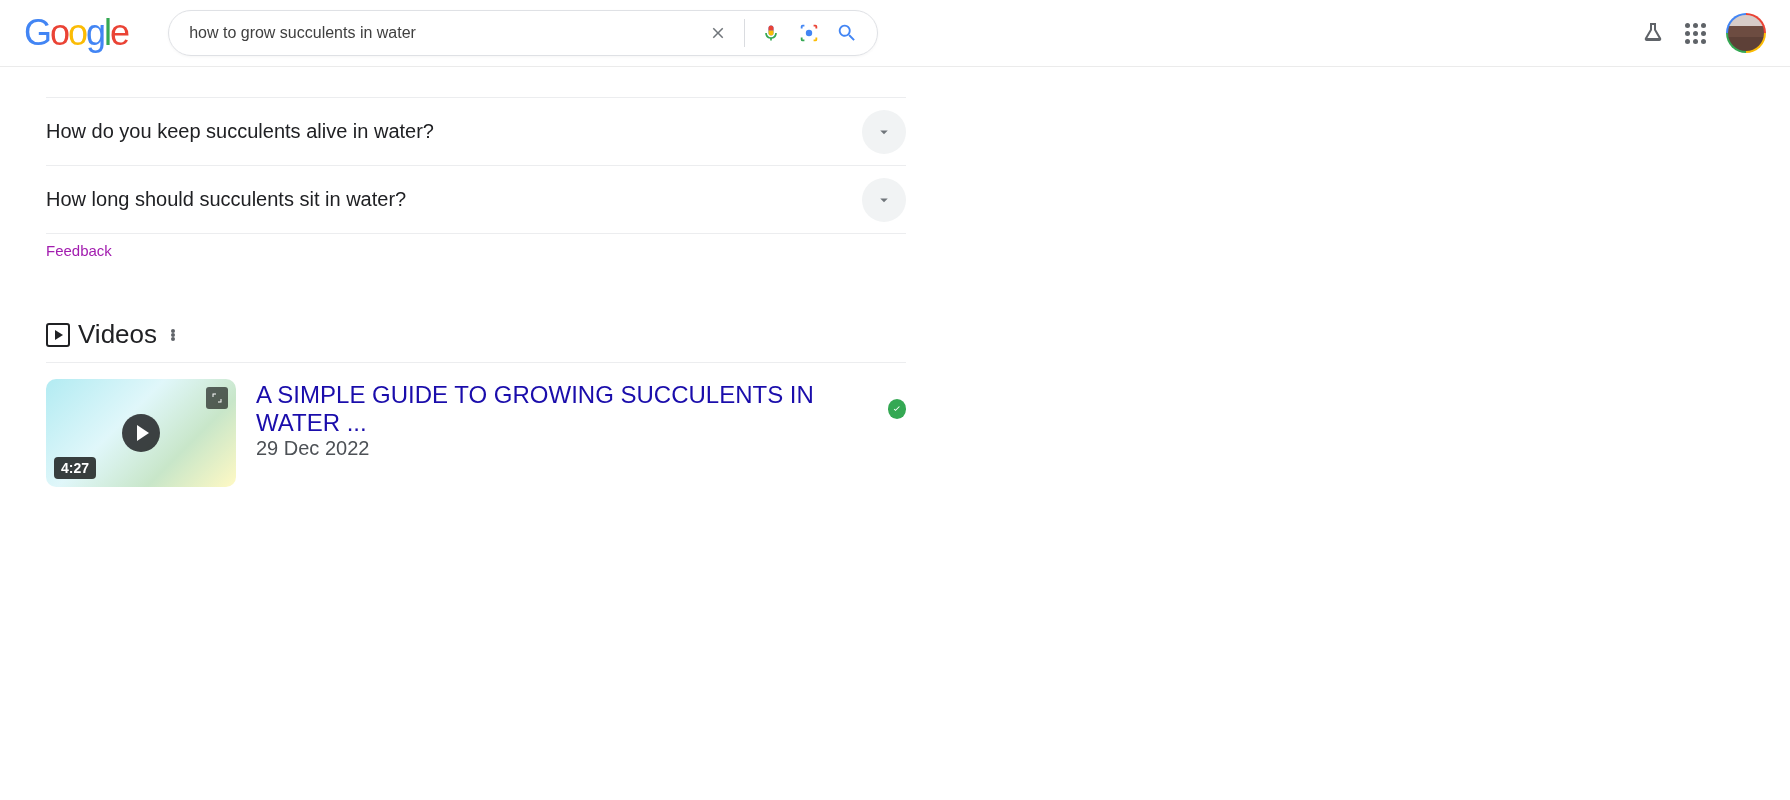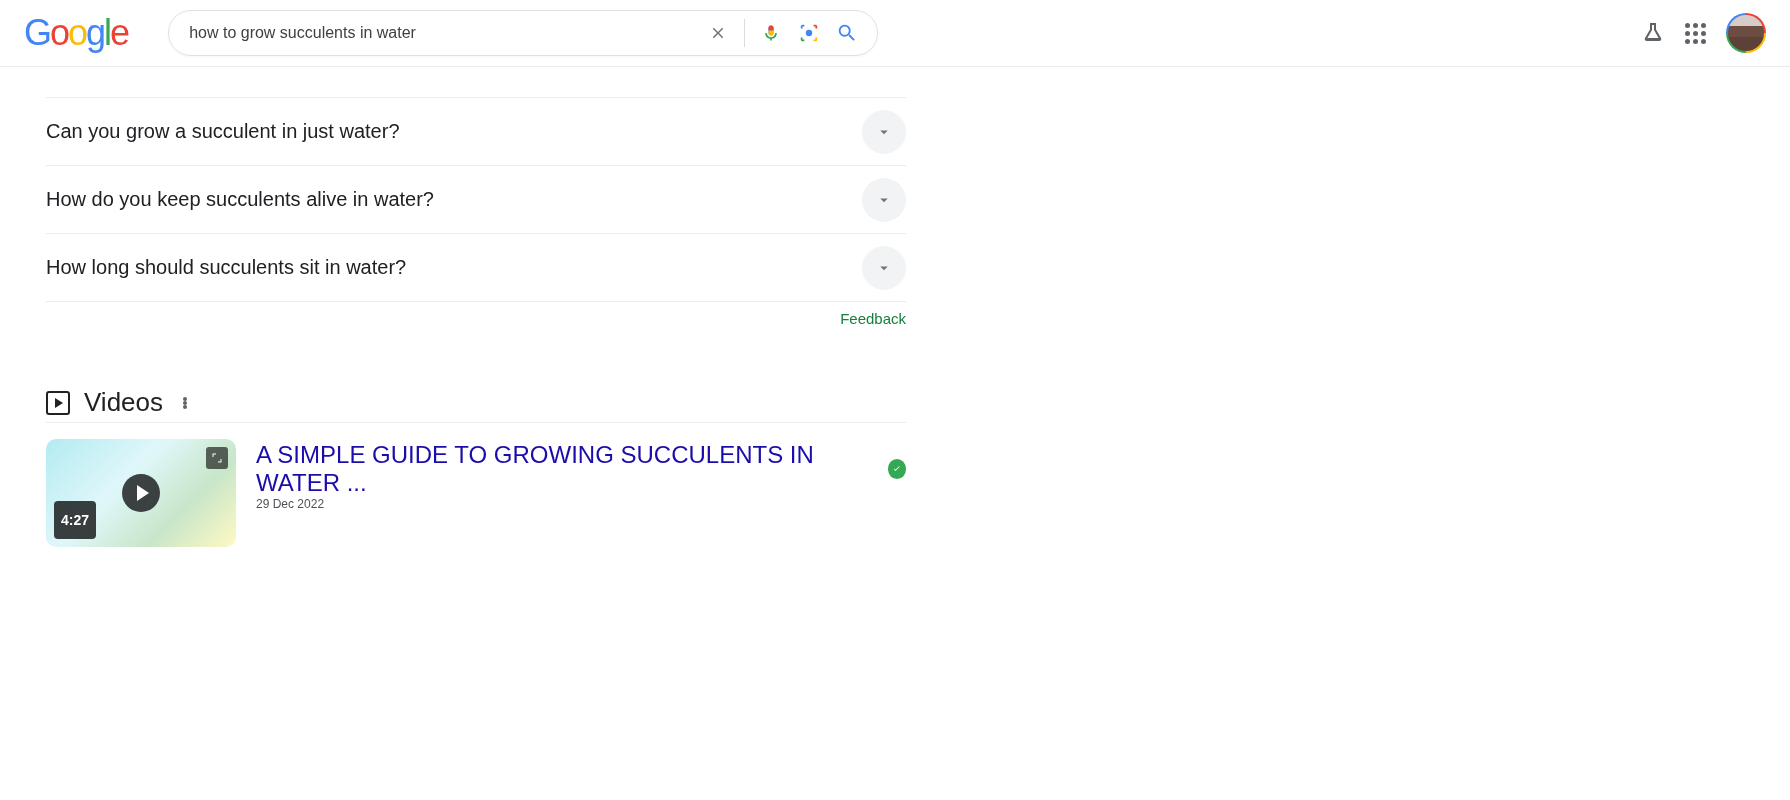--- a/index.html
+++ b/index.html
@@ -19,37 +19,37 @@
 .avatar-inner { width: 100%; height: 100%; border-radius: 50%; background: linear-gradient(180deg,#d7ccc8 30%,#6d4c41 30%,#6d4c41 60%,#5d4037 60%); }
 .content { padding: 30px 0 0 46px; width: 906px; }
 .section-head { display: flex; align-items: center; gap: 16px; margin-bottom: 14px; }
 .section-title { font-size: 26px; font-weight: 400; color: #202124; }
 .more-dots { width: 16px; height: 16px; display: flex; flex-direction: column; justify-content: space-between; cursor: pointer; padding: 2px 0; }
 .more-dots span { width: 4px; height: 4px; background: #5f6368; border-radius: 50%; margin: 0 auto; }
 .paa-list { border-top: 1px solid #ecedef; }
 .paa-item { display: flex; align-items: center; justify-content: space-between; height: 68px; border-bottom: 1px solid #ecedef; cursor: pointer; }
 .paa-q { font-size: 20px; color: #202124; }
 .expand-btn { width: 44px; height: 44px; border-radius: 50%; background: #f1f3f4; display: flex; align-items: center; justify-content: center; }
-.feedback { text-align: right; color: #15803d; font-size: 15px; padding-top: 8px; cursor: pointer; }
+.feedback { text-align: left; color: #a21caf; font-size: 15px; padding-top: 8px; cursor: pointer; }
 .videos-section { margin-top: 60px; }
-.videos-head { display: flex; align-items: center; gap: 14px; margin-bottom: 4px; }
+.videos-head { display: flex; align-items: center; gap: 8px; margin-bottom: 12px; }
 .play-box { width: 24px; height: 24px; border: 2px solid #202124; border-radius: 3px; display: flex; align-items: center; justify-content: center; }
 .play-box-tri { width: 0; height: 0; border-left: 8px solid #202124; border-top: 5px solid transparent; border-bottom: 5px solid transparent; margin-left: 2px; }
 .video-row { display: flex; gap: 20px; border-top: 1px solid #ecedef; padding-top: 16px; cursor: pointer; }
 .thumb { width: 190px; height: 108px; border-radius: 10px; background: linear-gradient(135deg,#b2ebf2,#e0f7fa 40%,#c8e6c9 70%,#fff9c4); position: relative; overflow: hidden; }
 .play-circle { position: absolute; top: 50%; left: 50%; transform: translate(-50%,-50%); width: 38px; height: 38px; border-radius: 50%; background: rgba(32,33,36,0.85); display: flex; align-items: center; justify-content: center; }
 .play-circle-tri { width: 0; height: 0; border-left: 12px solid #fff; border-top: 8px solid transparent; border-bottom: 8px solid transparent; margin-left: 3px; }
-.duration { position: absolute; bottom: 8px; left: 8px; background: rgba(0,0,0,0.75); color: #fff; font-size: 14px; font-weight: bold; padding: 11px 7px; border-radius: 4px; }
+.duration { position: absolute; bottom: 8px; left: 8px; background: rgba(0,0,0,0.75); color: #fff; font-size: 14px; font-weight: bold; padding: 3px 7px; border-radius: 4px; }
 .expand-corner { position: absolute; top: 8px; right: 8px; width: 22px; height: 22px; background: rgba(0,0,0,0.6); border-radius: 3px; display:flex; align-items:center; justify-content:center; }
 .video-info { flex: 1; padding-top: 2px; }
 .video-title-row { display: flex; align-items: center; gap: 8px; }
 .video-title { font-size: 24px; color: #1a0dab; }
 .check-badge { width: 20px; height: 20px; border-radius: 50%; background: #34a853; display: flex; align-items: center; justify-content: center; }
 .video-meta { margin-top: 30px; color: #4d5156; font-size: 16px; }
-.video-date { color: #4d5156; font-size: 12px; }
+.video-date { color: #4d5156; font-size: 20px; }
 </style>
 </head>
 <body>
 
 <div class="header">
   <div class="logo">
     <span>G</span><span>o</span><span>o</span><span>g</span><span>l</span><span>e</span>
   </div>
   <div class="search-bar">
     <input class="search-input" value="how to grow succulents in water" style="">
@@ -105,28 +105,20 @@
         <div class="avatar-inner"></div>
       </div>
   </div>
 </div>
 
 <div class="content">
 
 
   <div class="paa-list">
     <div class="paa-item">
-      <div class="paa-q">Can you grow a succulent in just water?</div>
-      <div class="expand-btn">
-          <svg width="18" height="18" viewBox="0 0 24 24">
-            <path fill="#70757a" d="M7 10l5 5 5-5z"></path>
-          </svg>
-        </div>
-    </div>
-    <div class="paa-item">
       <div class="paa-q">How do you keep succulents alive in water?</div>
       <div class="expand-btn">
           <svg width="18" height="18" viewBox="0 0 24 24">
             <path fill="#70757a" d="M7 10l5 5 5-5z"></path>
           </svg>
         </div>
     </div>
     <div class="paa-item">
       <div class="paa-q">How long should succulents sit in water?</div>
       <div class="expand-btn">

